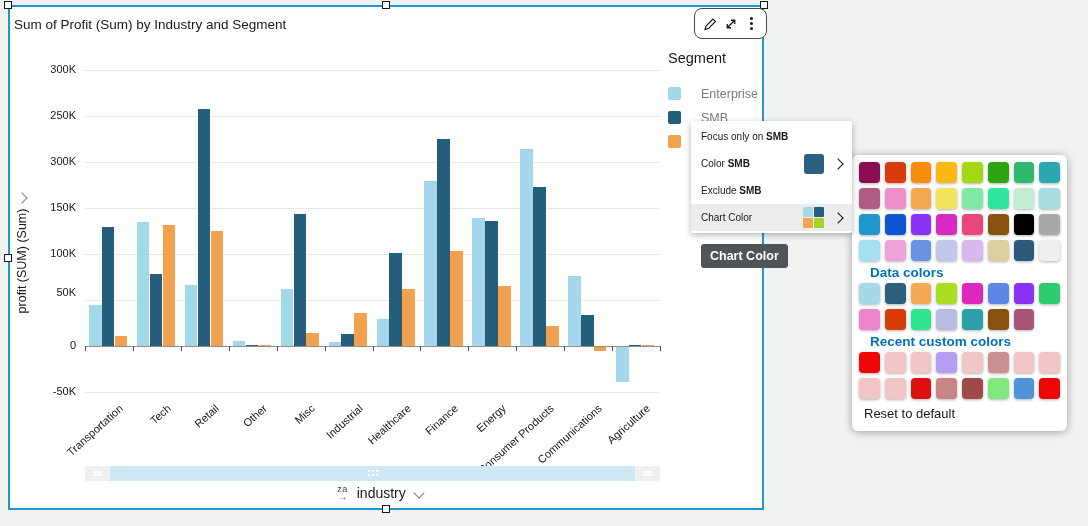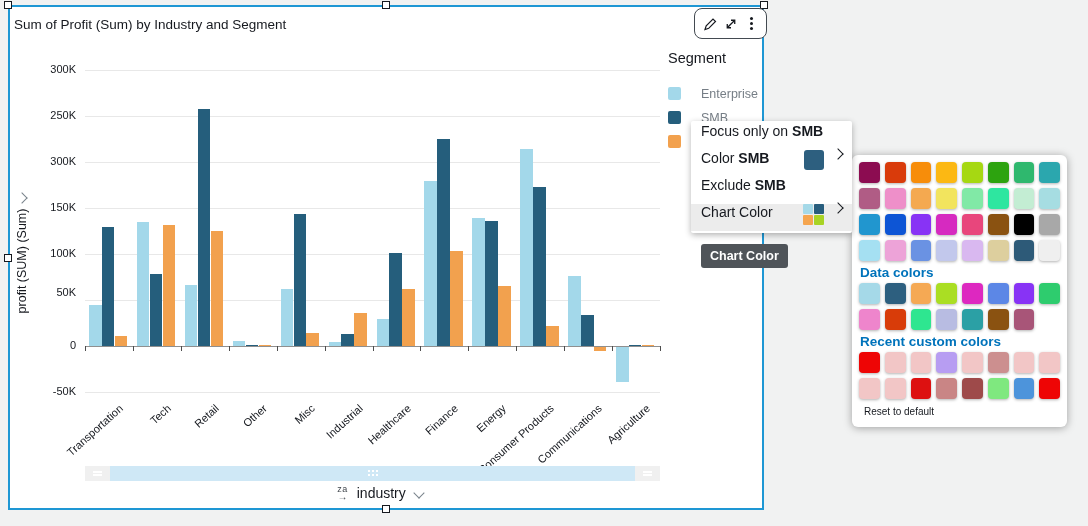--- a/index.html
+++ b/index.html
@@ -55,36 +55,36 @@
   .chev.gray{border-color:#79838b}
   
   .legend-title{position:absolute;left:668px;top:50px;font-size:14.5px;z-index:2}
   #legend-items{position:absolute;left:668px;top:87px;width:95px;z-index:2}
   .litem{display:flex;align-items:center;gap:20px;height:13px;margin-bottom:11px;cursor:pointer}
   .lsw{width:13px;height:13px;border-radius:2px;flex:0 0 13px}
   .llabel{font-size:12.5px;color:#767e86;white-space:nowrap}
   
   .menu{position:absolute;left:691px;top:121px;width:161px;background:#fff;border-radius:2px;
         box-shadow:0 2px 6px rgba(0,0,0,.3);z-index:20;padding:2px 0}
-  .menu-row{display:flex;align-items:flex-start;height:27px;padding:0 10px;font-size:14px;cursor:pointer}
+  .menu-row{display:flex;align-items:center;height:27px;padding:0 10px;font-size:10px;cursor:pointer}
   .menu-row.hl{background:#ececec}
   .menu-row .lbl{flex:1;white-space:nowrap}
   .single-sw{width:20px;height:20px;border-radius:3px;margin-right:10px;flex:0 0 20px}
   .quad{display:grid;grid-template-columns:10px 10px;gap:1px;margin-right:10px}
   .quad i{width:10px;height:10px;border-radius:1px;display:block}
   
   .tooltip{position:absolute;left:701px;top:244px;background:#4f5459;color:#fff;font-size:12.5px;
            font-weight:700;padding:5px 9px;border-radius:3px;z-index:22}
   
   .panel{position:absolute;left:852px;top:155px;width:215px;background:#fff;border-radius:6px;
          box-shadow:0 1px 8px rgba(0,0,0,.35);z-index:19;padding:6px 6px 8px;box-sizing:border-box}
   .grid{display:grid;grid-template-columns:repeat(8,1fr);gap:5px;margin:1px}
   .sw{height:21px;border-radius:4px;box-shadow:0 1px 3px rgba(0,0,0,.3);cursor:pointer}
-  .plabel{color:#0073bb;font-size:13.5px;font-weight:700;margin:4px 2px 3px;cursor:pointer}
-  .reset{font-size:10px;color:#16191f;margin:7px 2px 2px;padding-left:4px;cursor:pointer}
+  .plabel{color:#0073bb;font-size:13.5px;font-weight:700;margin:4px 12px 3px;cursor:pointer}
+  .reset{font-size:13px;color:#16191f;margin:7px 2px 2px;padding-left:4px;cursor:pointer}
 </style>
 </head>
 <body>
 
 <div class="widget-bg"></div>
 
 <div class="title">Sum of Profit (Sum) by Industry and Segment</div>
 
 <span class="ychev"><span class="chev right gray"></span></span>
 <div class="ylabel">profit (SUM) (Sum)</div>

